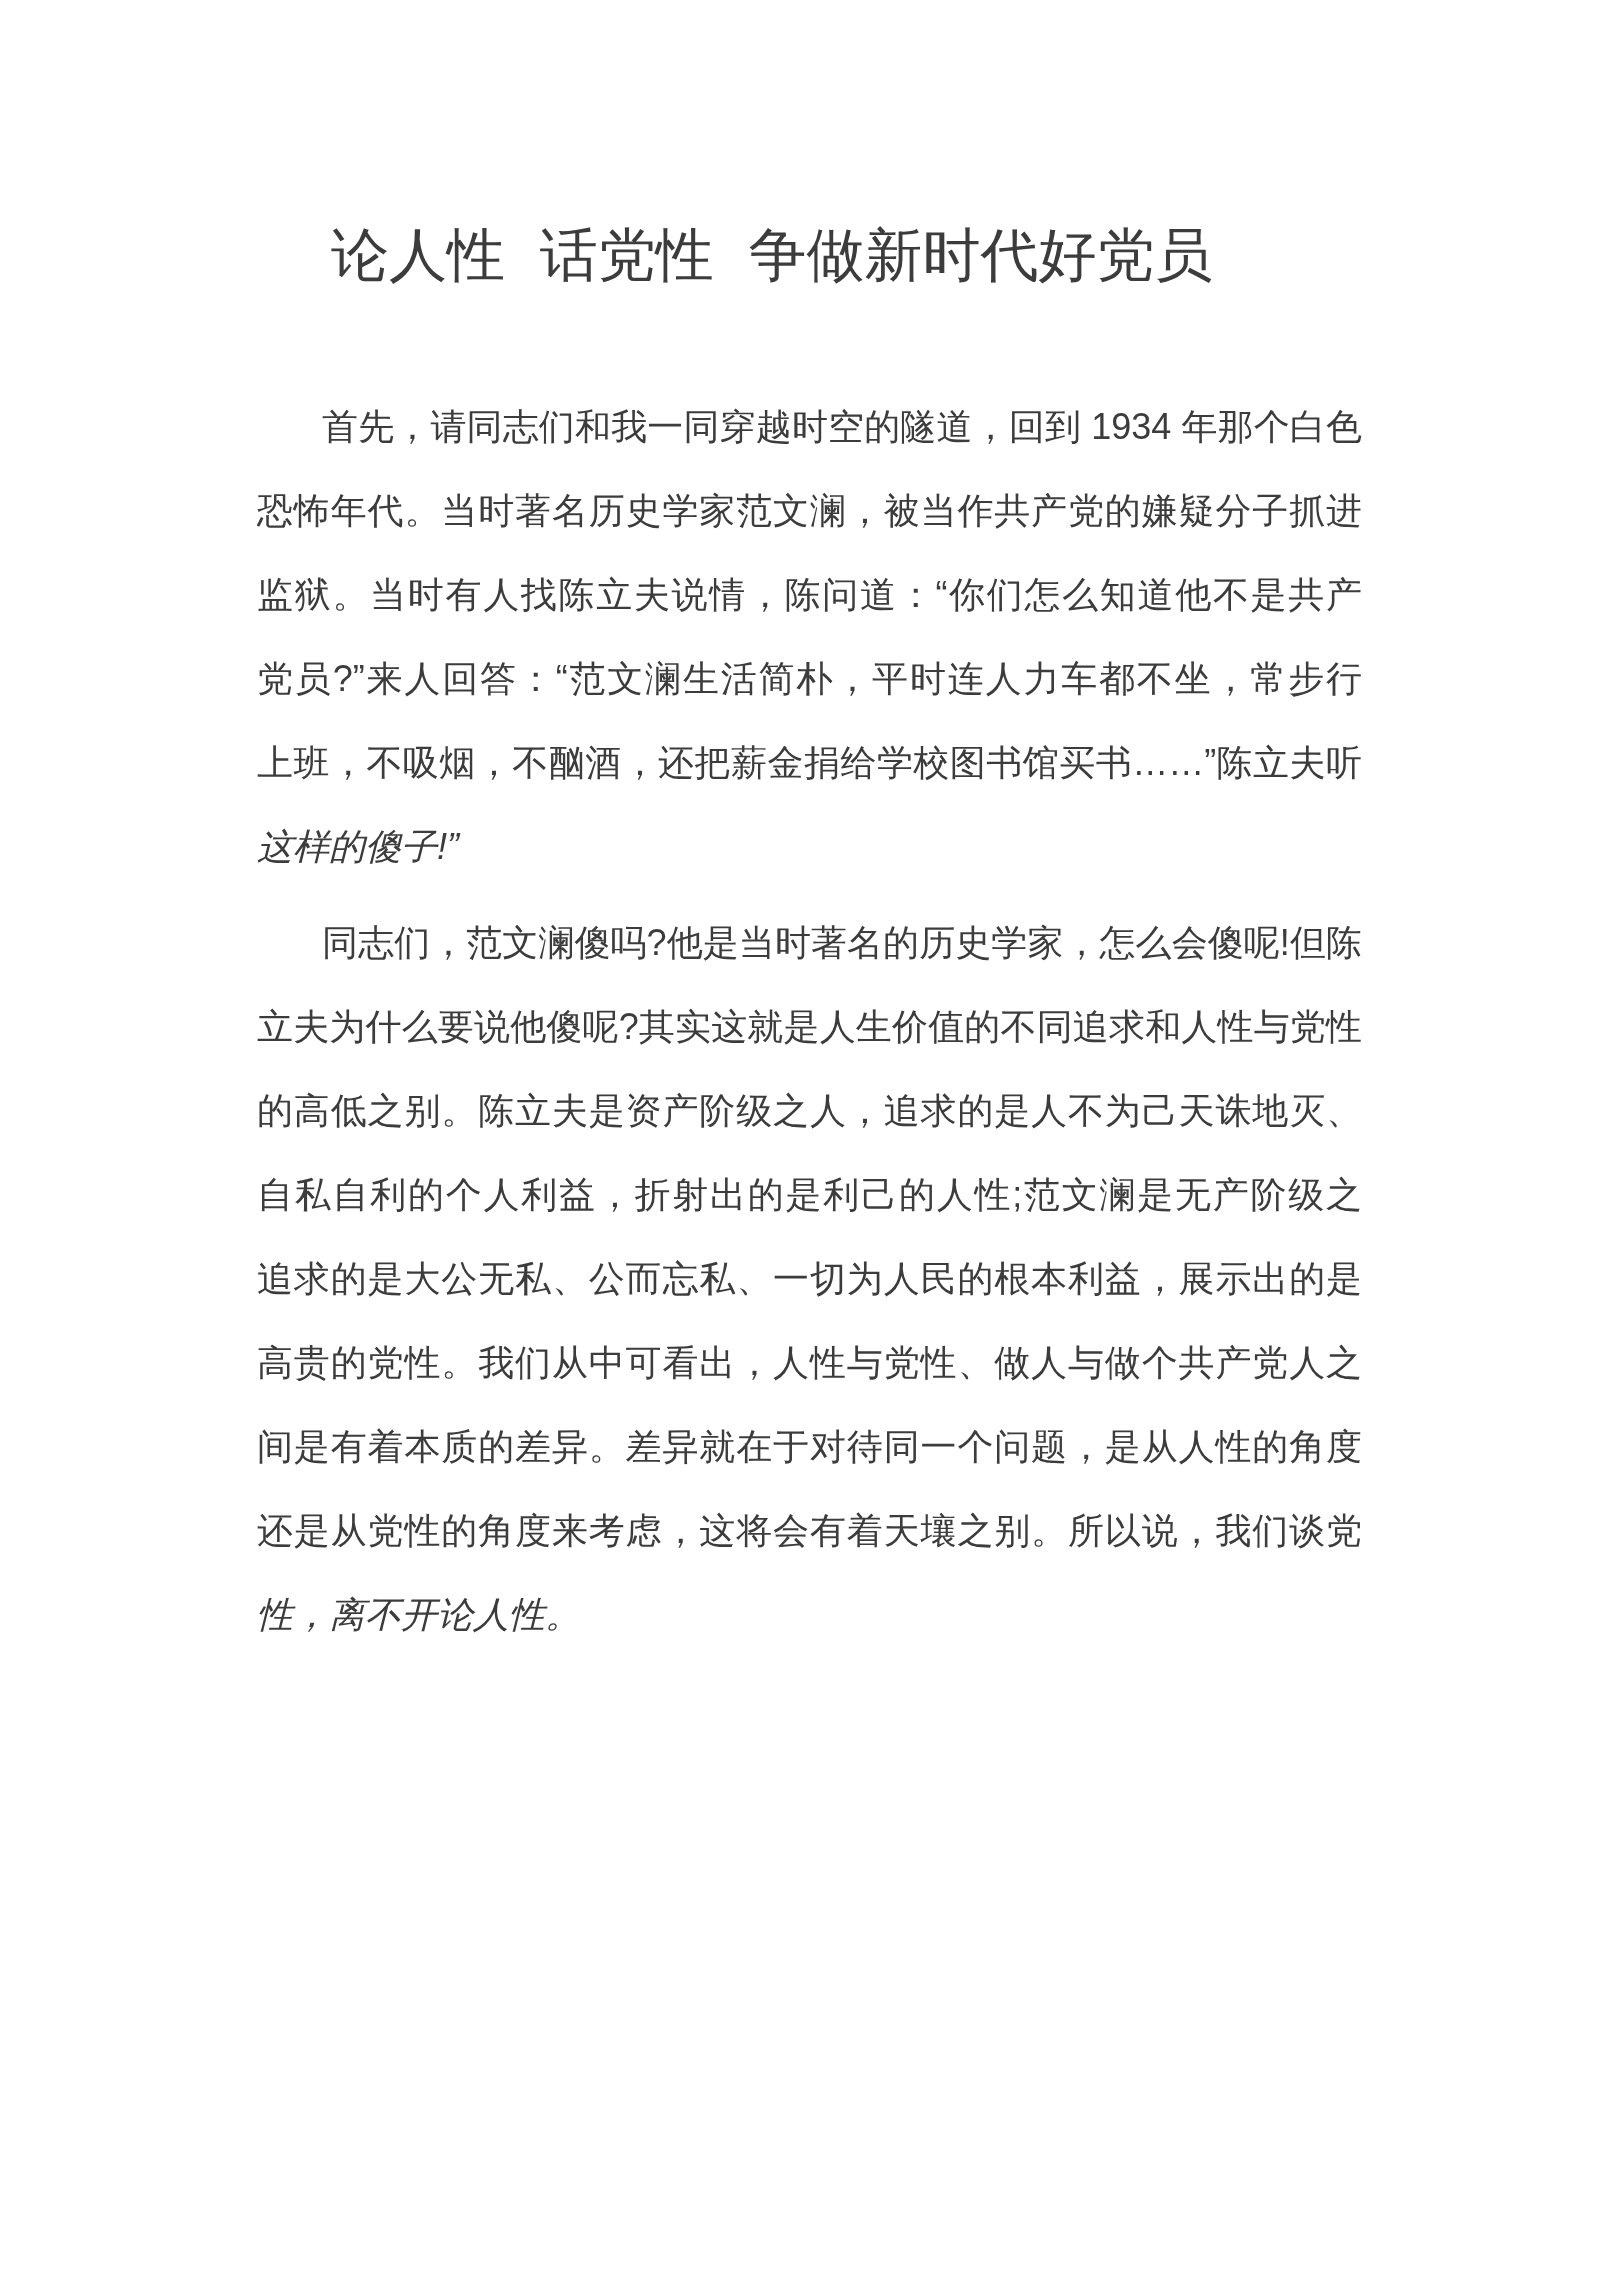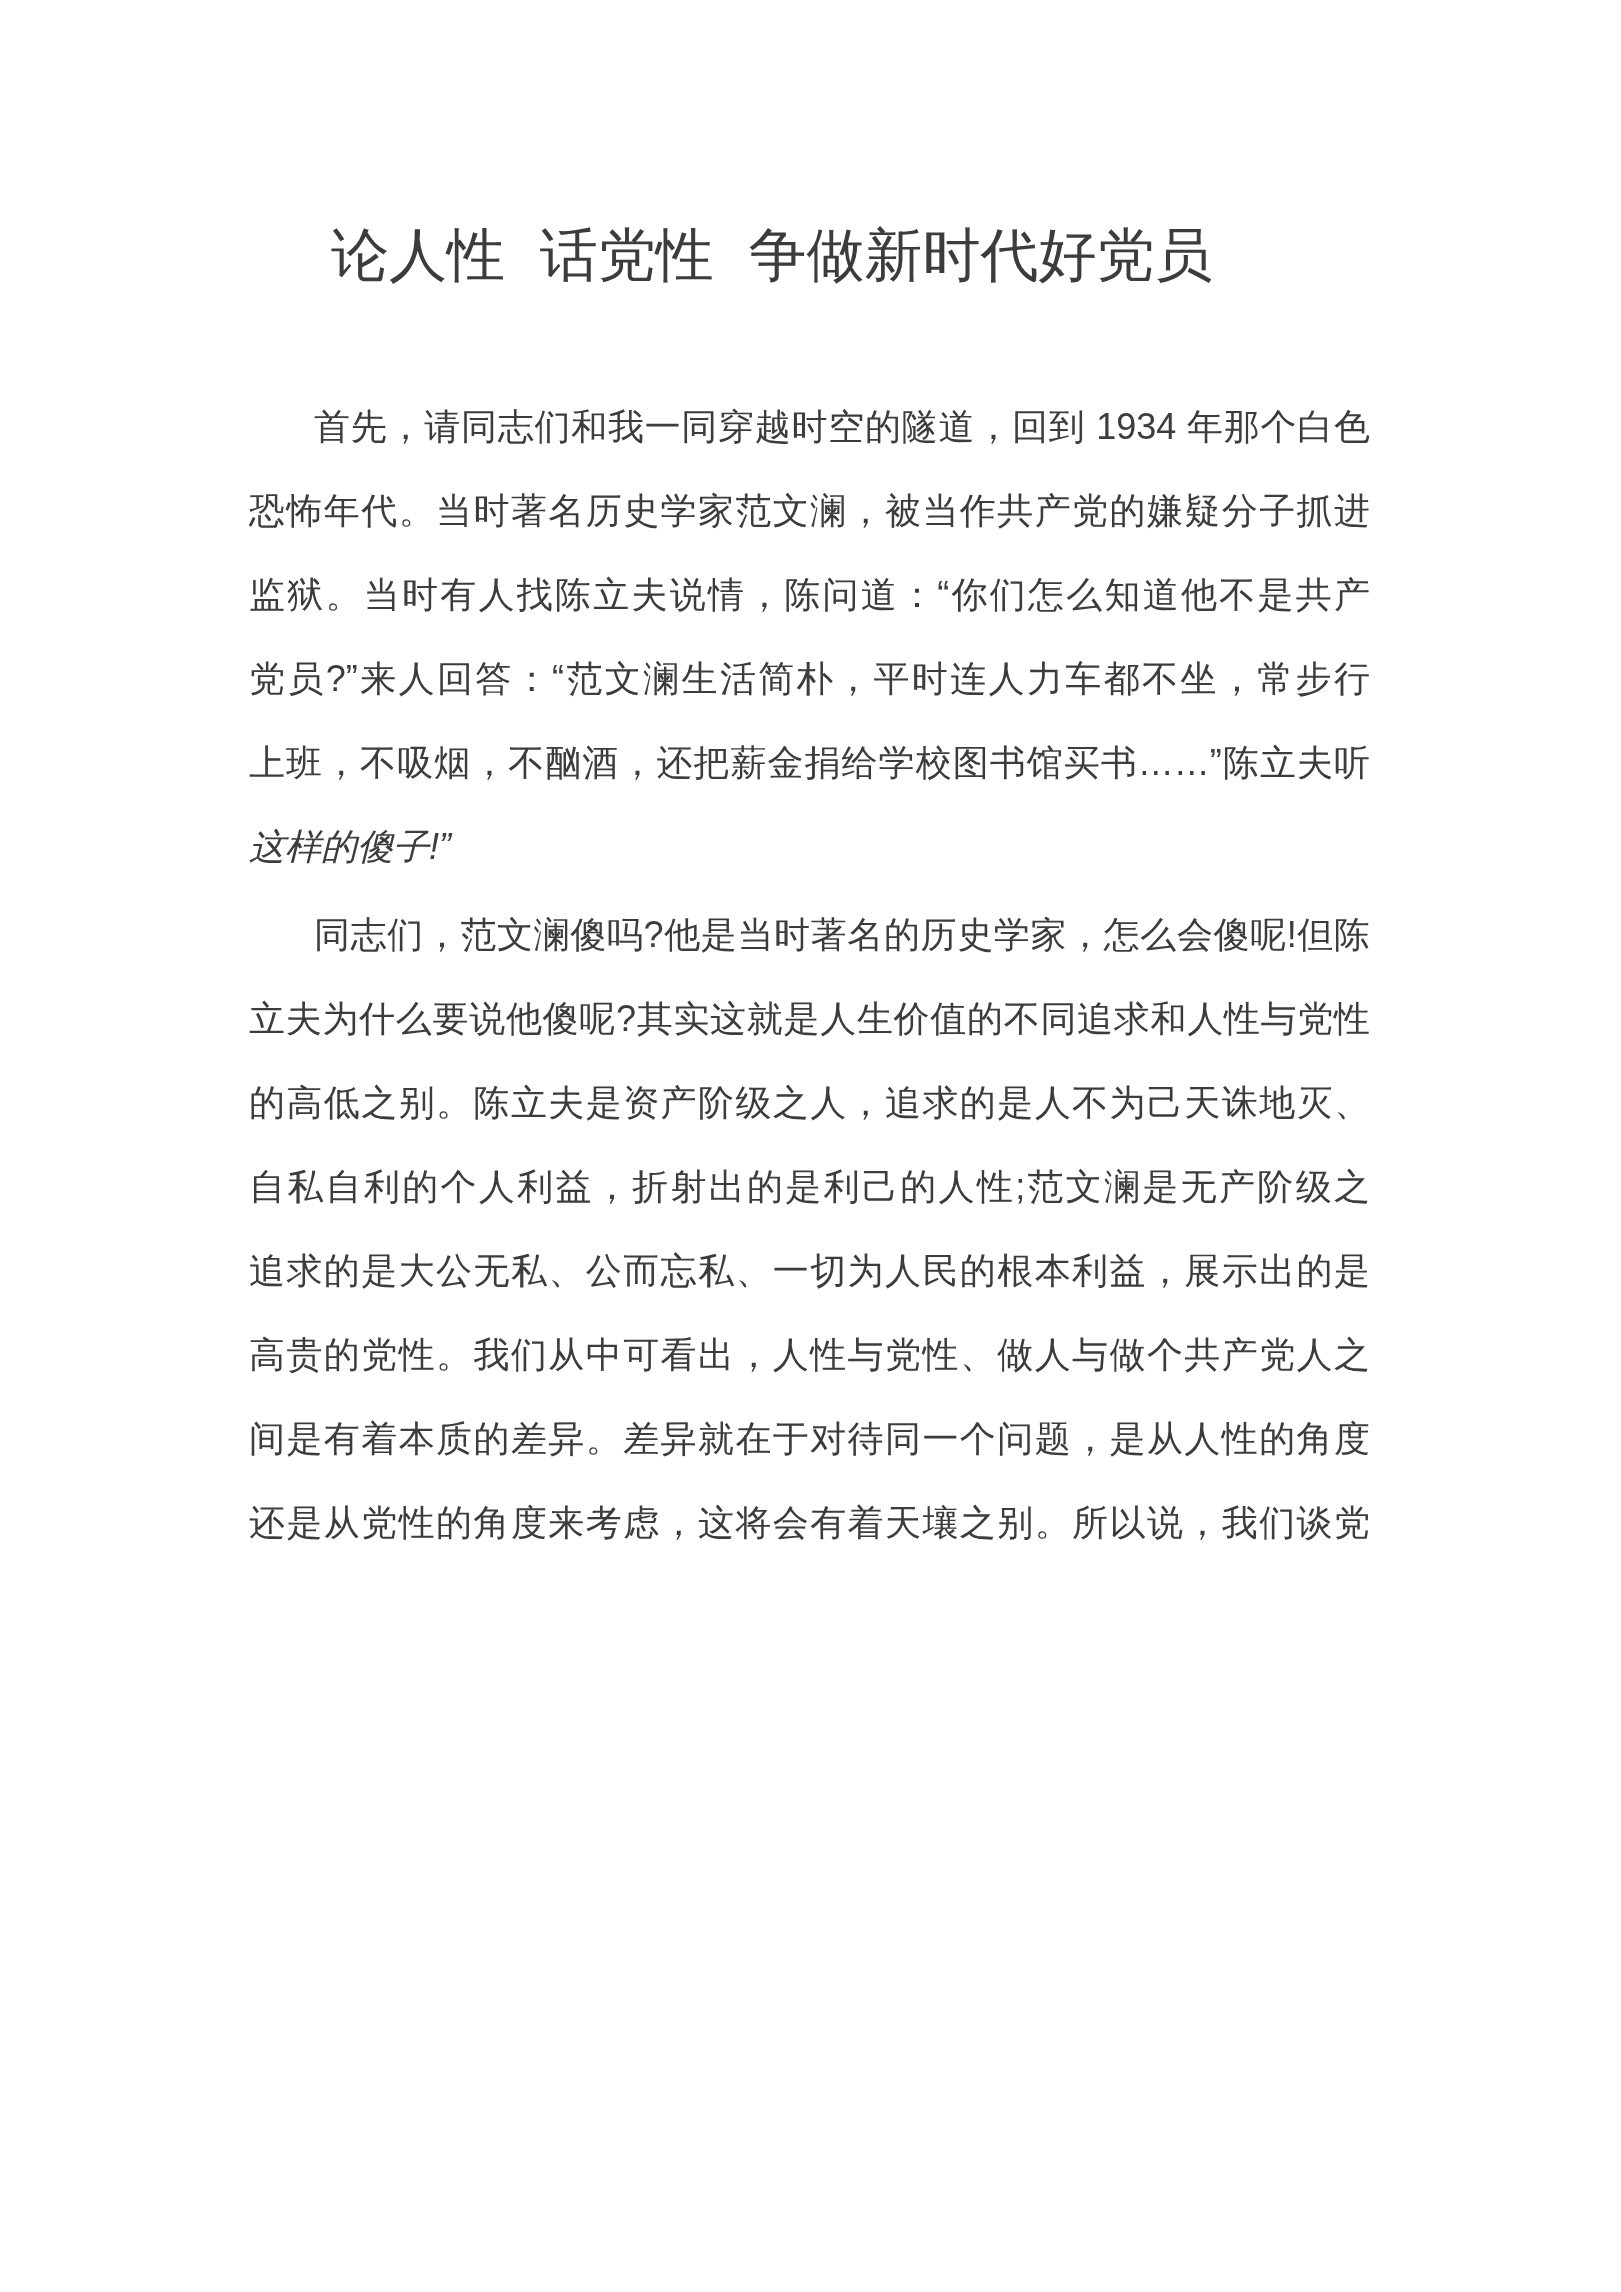--- a/index.html
+++ b/index.html
@@ -28,21 +28,21 @@
     text-indent: 86px;      
     word-spacing: 0.35em;
     white-space: nowrap;
   }
   .doc-body {
     margin-top: 98px;
     font-family: "Liberation Sans", "DejaVu Sans", sans-serif;
     font-size: 36px;
     font-weight: 400;
   }
-  .paragraph { margin: 4px; }
+  .paragraph { margin: 12px; }
   .line {
     height: 84px;
     line-height: 84px;
     text-align: justify;
     text-align-last: justify;
     text-justify: inter-character;
     overflow: hidden;
   }
   .line.first { text-indent: 65px; }
   .line.last {
@@ -67,16 +67,17 @@
       </div>
       <div class="paragraph">
         <div class="line first">同志们，范文澜傻吗?他是当时著名的历史学家，怎么会傻呢!但陈</div>
         <div class="line">立夫为什么要说他傻呢?其实这就是人生价值的不同追求和人性与党性</div>
         <div class="line">的高低之别。陈立夫是资产阶级之人，追求的是人不为己天诛地灭、</div>
         <div class="line">自私自利的个人利益，折射出的是利己的人性;范文澜是无产阶级之人，</div>
         <div class="line">追求的是大公无私、公而忘私、一切为人民的根本利益，展示出的是</div>
         <div class="line">高贵的党性。我们从中可看出，人性与党性、做人与做个共产党人之</div>
         <div class="line">间是有着本质的差异。差异就在于对待同一个问题，是从人性的角度</div>
         <div class="line">还是从党性的角度来考虑，这将会有着天壤之别。所以说，我们谈党</div>
+        <div class="line last">性，离不开论人性。</div>
       </div>
     </div>
 </div>
 
 
 </body></html>

